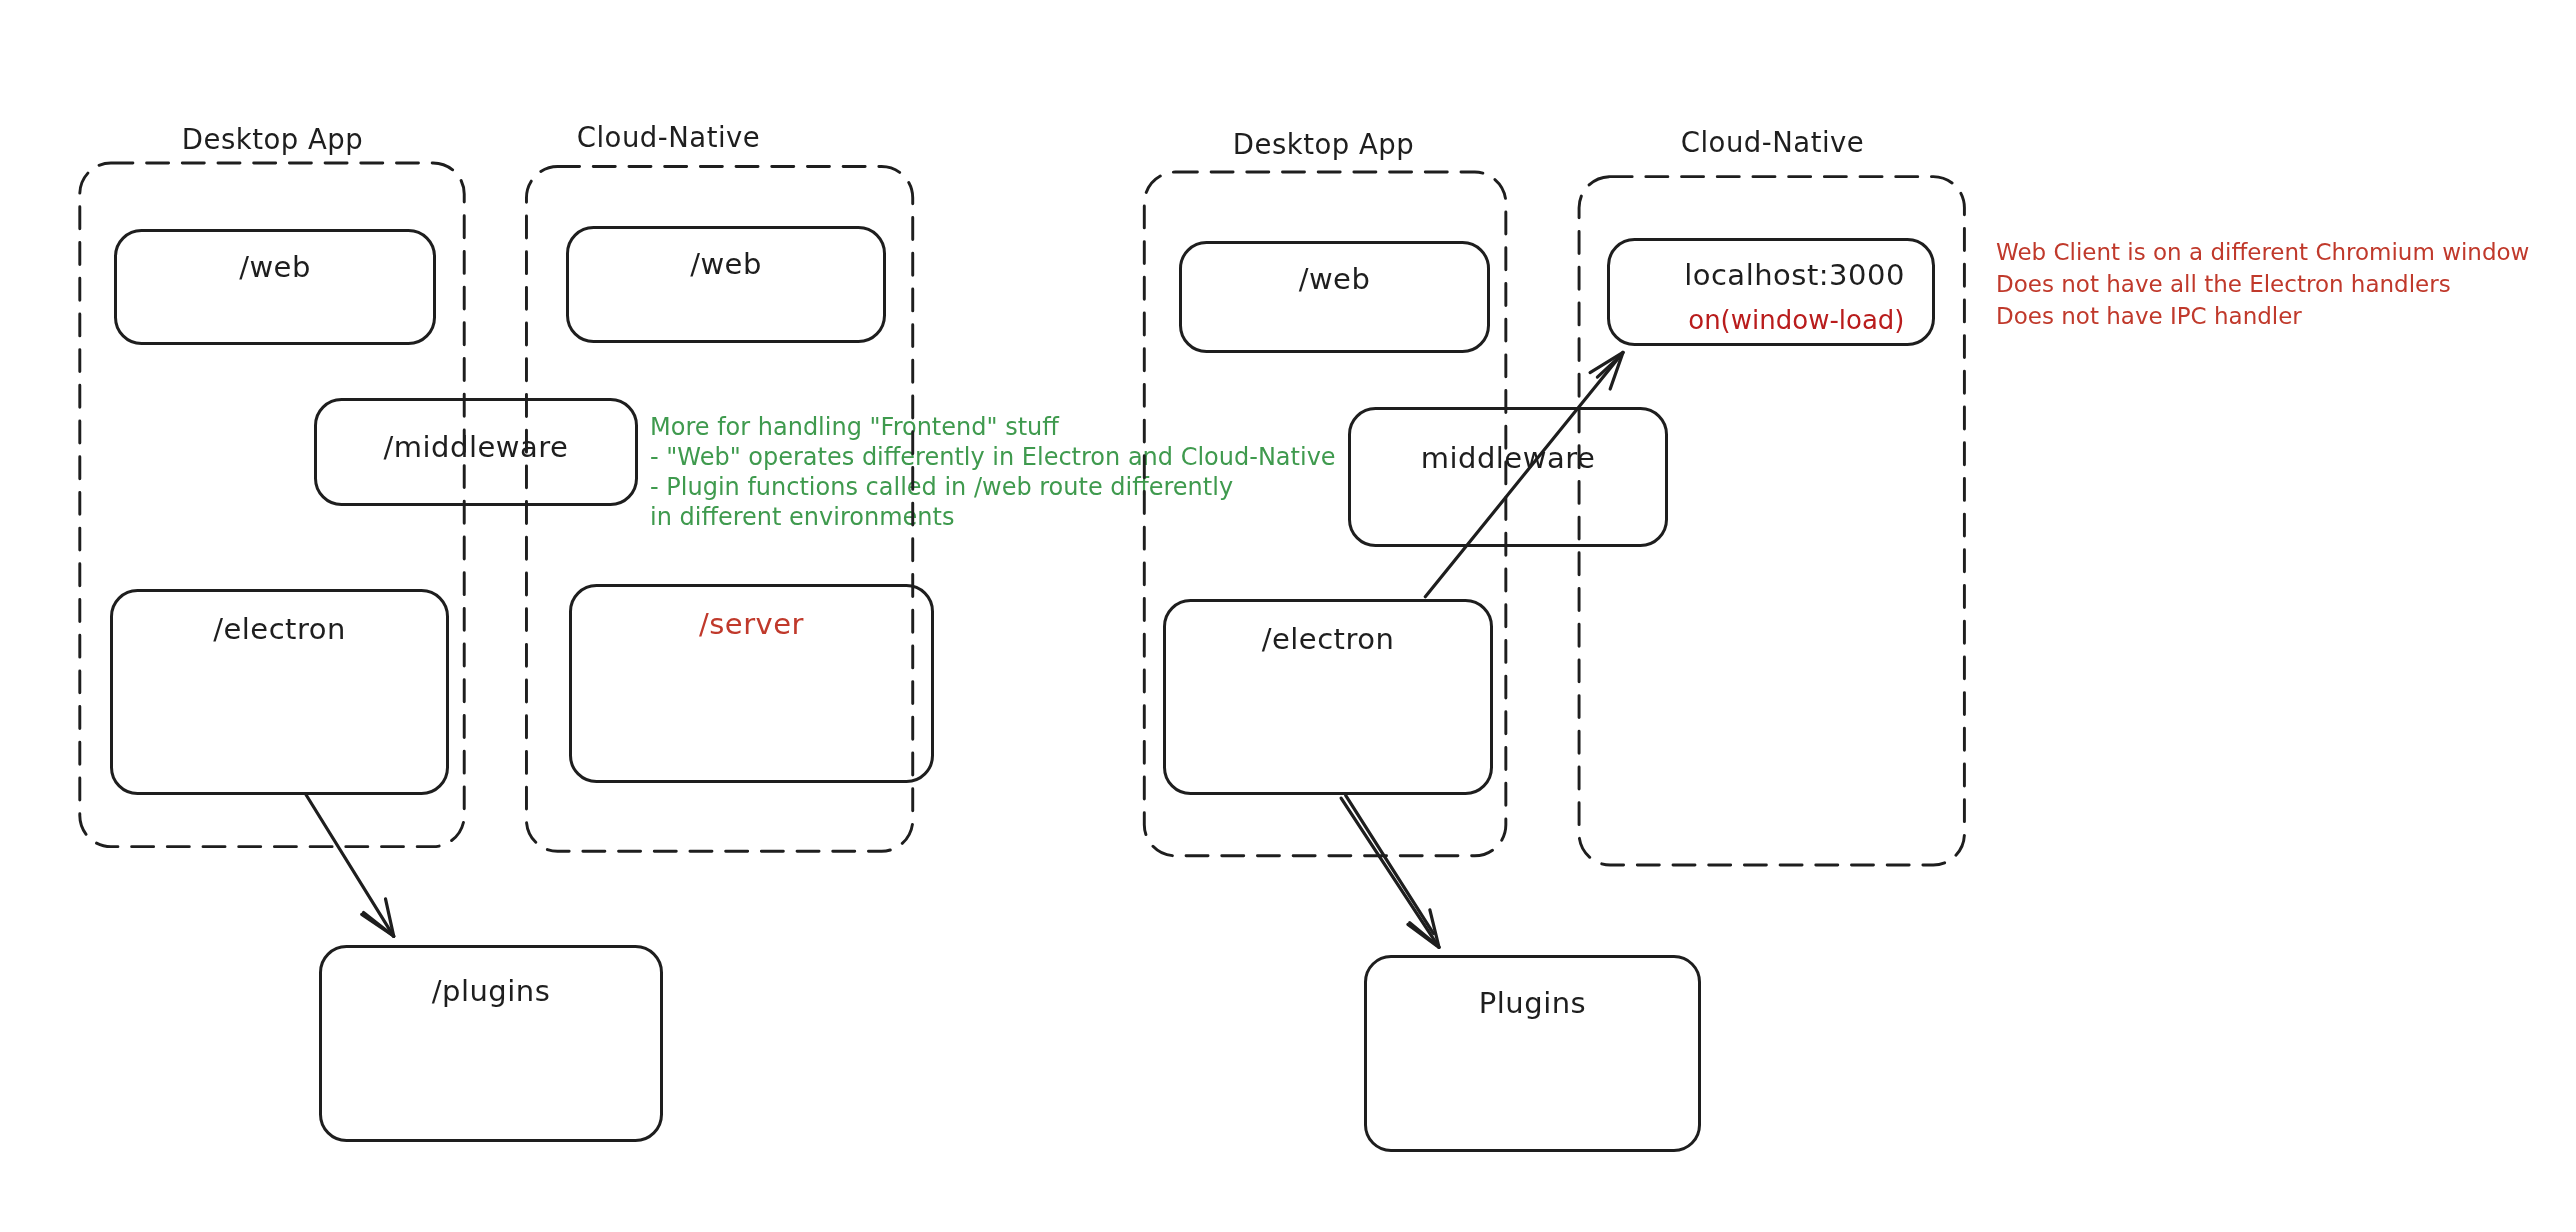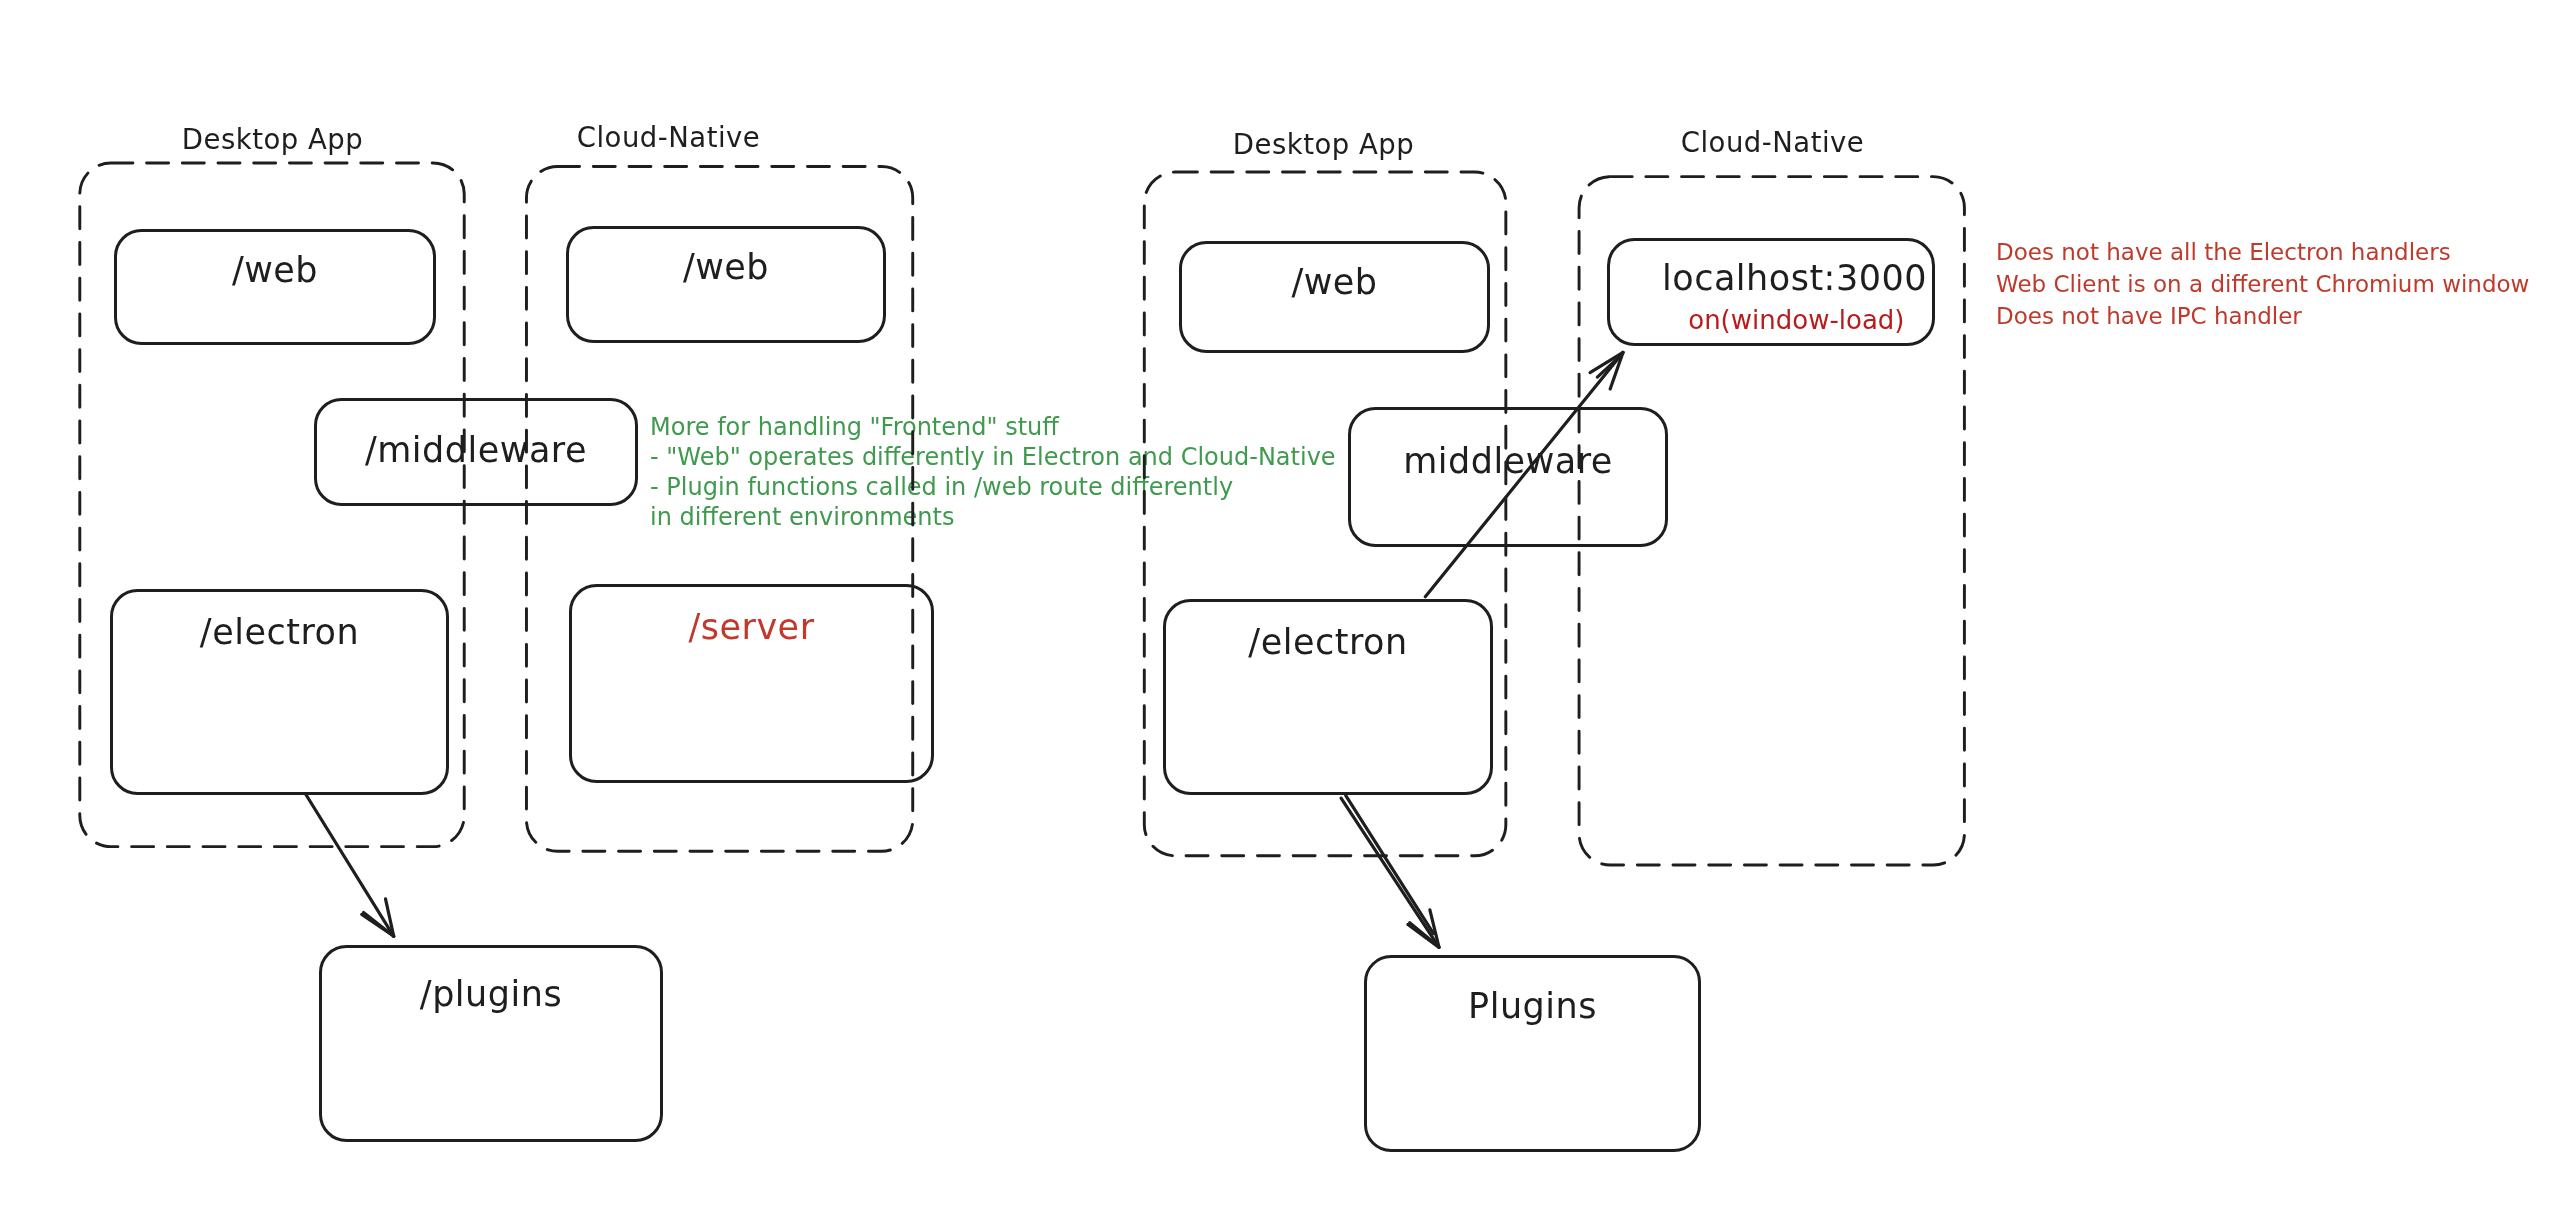--- a/index.html
+++ b/index.html
@@ -8,21 +8,21 @@
     font-family:"DejaVu Sans", sans-serif;color:#1e1e1e;overflow:hidden;
   }
   .group-title{
     position:absolute;width:275px;text-align:center;
     font-size:27.5px;letter-spacing:0.5px;color:#1e1e1e;white-space:nowrap;
   }
   .node{
     position:absolute;border:3.2px solid #1e1e1e;border-radius:27.5px;
     background:transparent;box-sizing:border-box;text-align:center;
   }
-  .node .lbl{display:block;font-size:35px;letter-spacing:0.5px;white-space:nowrap;}
+  .node .lbl{display:block;font-size:29px;letter-spacing:0.5px;white-space:nowrap;}
   .red{color:#c0392b;}
   .note{position:absolute;white-space:nowrap;}
   .note .line{white-space:nowrap;}
   .green-note{font-size:24px;line-height:30px;color:#3f9a4e;}
   .red-note{font-size:23px;line-height:32px;color:#c0392b;}
   .onload{position:absolute;right:27.5px;top:64px;font-size:26px;color:#b91c1c;white-space:nowrap;}
   svg.overlay{position:absolute;left:0;top:0;z-index:5;pointer-events:none;}
   .shape-layer{position:absolute;inset:0;z-index:2;}
 </style>
 </head>
@@ -84,22 +84,22 @@
 
     <div class="node" style="left:1163px;top:599px;width:330px;height:196px;">
       <span class="lbl" style="padding-top:20px;">/electron</span>
     </div>
 
     <div class="node" style="left:1364px;top:955px;width:337px;height:197px;border-radius:27px;">
       <span class="lbl" style="padding-top:27.5px;">Plugins</span>
     </div>
 
     <div class="note red-note" style="left:1996px;top:236px;">
+      <div class="line">Web Client is on a different Chromium window</div>
       <div class="line">Does not have all the Electron handlers</div>
-      <div class="line">Web Client is on a different Chromium window</div>
       <div class="line">Does not have IPC handler</div>
     </div>
   </div>
 
   <svg class="overlay" width="2576" height="1232" viewBox="0 0 2814 1346">
     <g fill="none" stroke="#1e1e1e" stroke-width="3.2" stroke-linecap="round">
 
       <rect x="87" y="178" width="420" height="747" rx="34" stroke-dasharray="24 15"></rect>
       <rect x="575" y="182" width="422" height="748" rx="34" stroke-dasharray="24 15"></rect>
       <rect x="1250" y="188" width="395" height="747" rx="34" stroke-dasharray="24 15"></rect>

